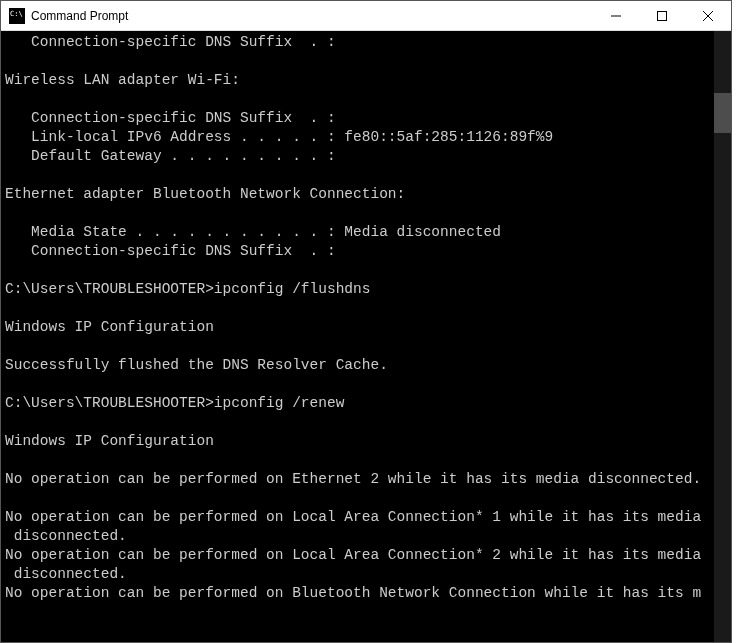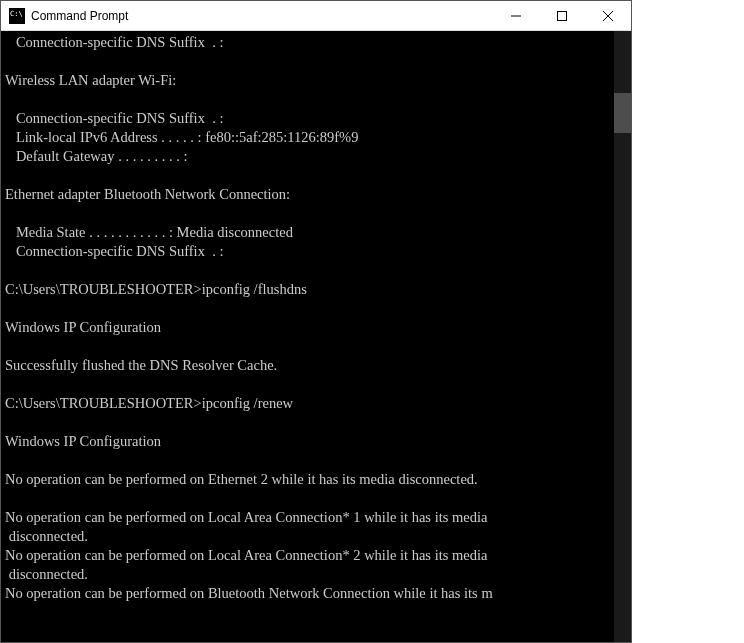--- a/index.html
+++ b/index.html
@@ -9,21 +9,21 @@
     }
     body {
       width: 744px;
       height: 643px;
       background: #ffffff;
       font-family: 'Consolas', 'Courier New', monospace;
       overflow: hidden;
       position: relative;
     }
     .window {
-      width: 632px;
+      width: 732px;
       height: 643px;
       border: 1px solid #555;
       background: #fef9c3;
       display: flex;
       flex-direction: column;
     }
     .titlebar {
       height: 30px;
       background: #ffffff;
       display: flex;
@@ -85,21 +85,20 @@
       overflow: hidden;
       position: relative;
       white-space: pre;
       font-family: Consolas, 'Courier New', monospace;
     }
     .terminal-content {
       position: absolute;
       left: 4px;
       top: 2px;
       right: 18px;
-      font-family: Liberation Serif, serif;
     }
     .line {
       white-space: pre;
     }
     .scrollbar {
       position: absolute;
       right: 0;
       top: 0;
       width: 17px;
       height: 100%;

